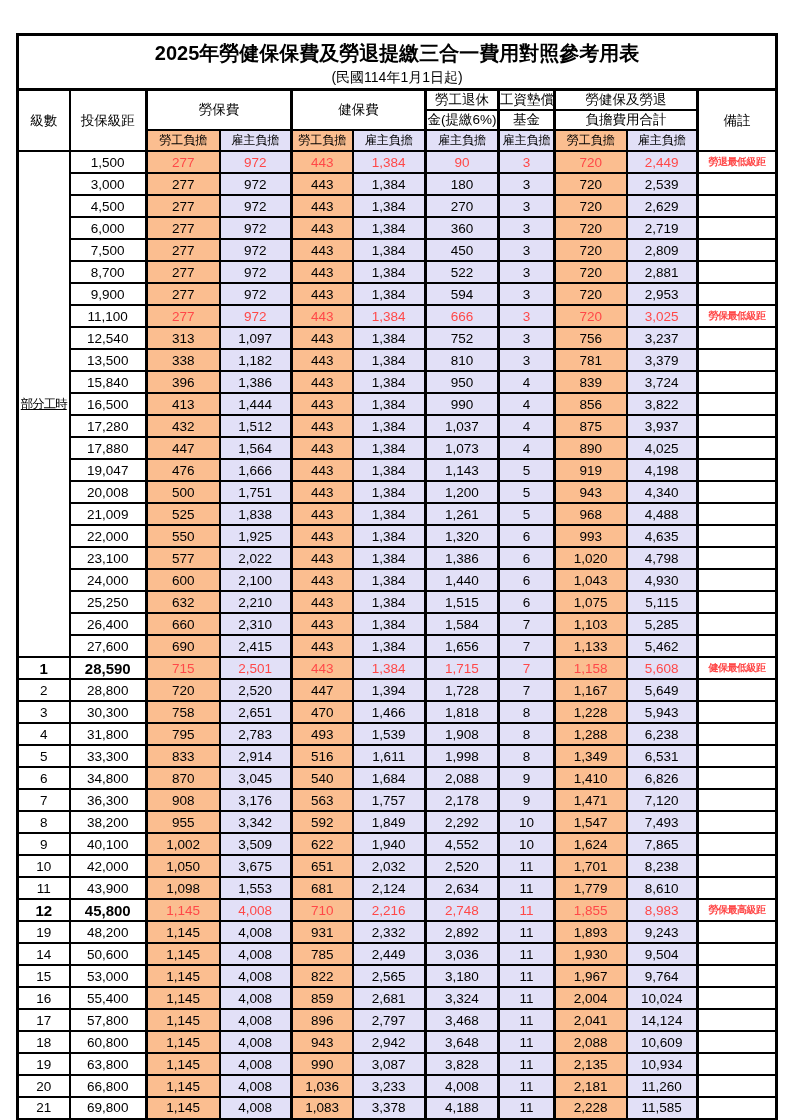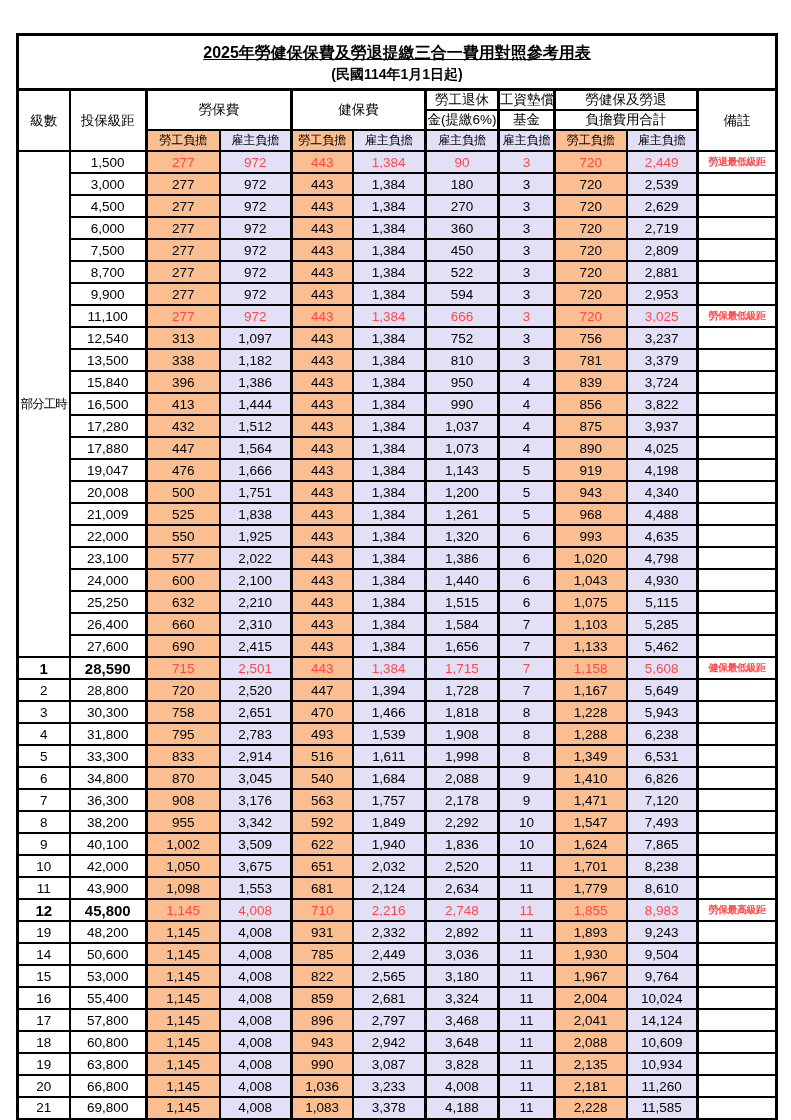--- a/index.html
+++ b/index.html
@@ -18,32 +18,32 @@
     border-collapse:collapse;table-layout:fixed;width:759px;
     border:3px solid #000;
   }
   th,td{
     border:2px solid #000;
     text-align:center;vertical-align:middle;
     padding:0;overflow:hidden;white-space:nowrap;
   }
   .grp{border-left:3px solid #000;}
   .title-cell{height:52px;border-bottom:3px solid #000;}
-  .title-main{font-size:16px;font-weight:bold;line-height:1.55;text-decoration:underline;}
-  .title-sub{font-size:14px;font-weight:bold;line-height:1.2;}
+  .title-main{font-size:20px;font-weight:bold;line-height:1.55;}
+  .title-sub{font-size:14px;font-weight:normal;line-height:1.2;}
   thead th{font-weight:normal;font-size:13.5px;}
   tr.hrow1 th,tr.hrow2 th{height:18px;}
   tr.hrow3 th{height:19px;font-size:12px;}
   .emp{background:var(--emp-bg);}
   .er{background:var(--er-bg);}
   tbody tr{height:22px;}
   tbody td{font-size:13.5px;}
   td.num{letter-spacing:0px;}
   td.level-cell{font-size:13.5px;}
-  td.part-time{font-size:12.5px;letter-spacing:-1px;}
+  td.part-time{font-size:12.5px;letter-spacing:-1px;text-decoration:underline;}
   td.bracket-cell{font-size:13.5px;}
   tr.bold-row td.level-cell,
   tr.bold-row td.bracket-cell{font-weight:bold;font-size:15px;}
   tr.hl td.num, tr.hl td.note-cell{color:var(--hl);}
   td.note-cell{font-size:10px;font-weight:bold;color:var(--hl);letter-spacing:-0.5px;margin-top:16px;}
 </style>
 </head>
 <body>
 
 <div class="sheet">
@@ -476,21 +476,21 @@
           <td class="num er">7,493</td>
           <td class="note-cell grp"></td>
         </tr>
         <tr>
           <td class="level-cell">9</td>
           <td class="bracket-cell">40,100</td>
           <td class="num emp grp">1,002</td>
           <td class="num er">3,509</td>
           <td class="num emp grp">622</td>
           <td class="num er">1,940</td>
-          <td class="num er grp">1,836</td>
+          <td class="num er grp">4,552</td>
           <td class="num er grp">10</td>
           <td class="num emp grp">1,624</td>
           <td class="num er">7,865</td>
           <td class="note-cell grp"></td>
         </tr>
         <tr>
           <td class="level-cell">10</td>
           <td class="bracket-cell">42,000</td>
           <td class="num emp grp">1,050</td>
           <td class="num er">3,675</td>

